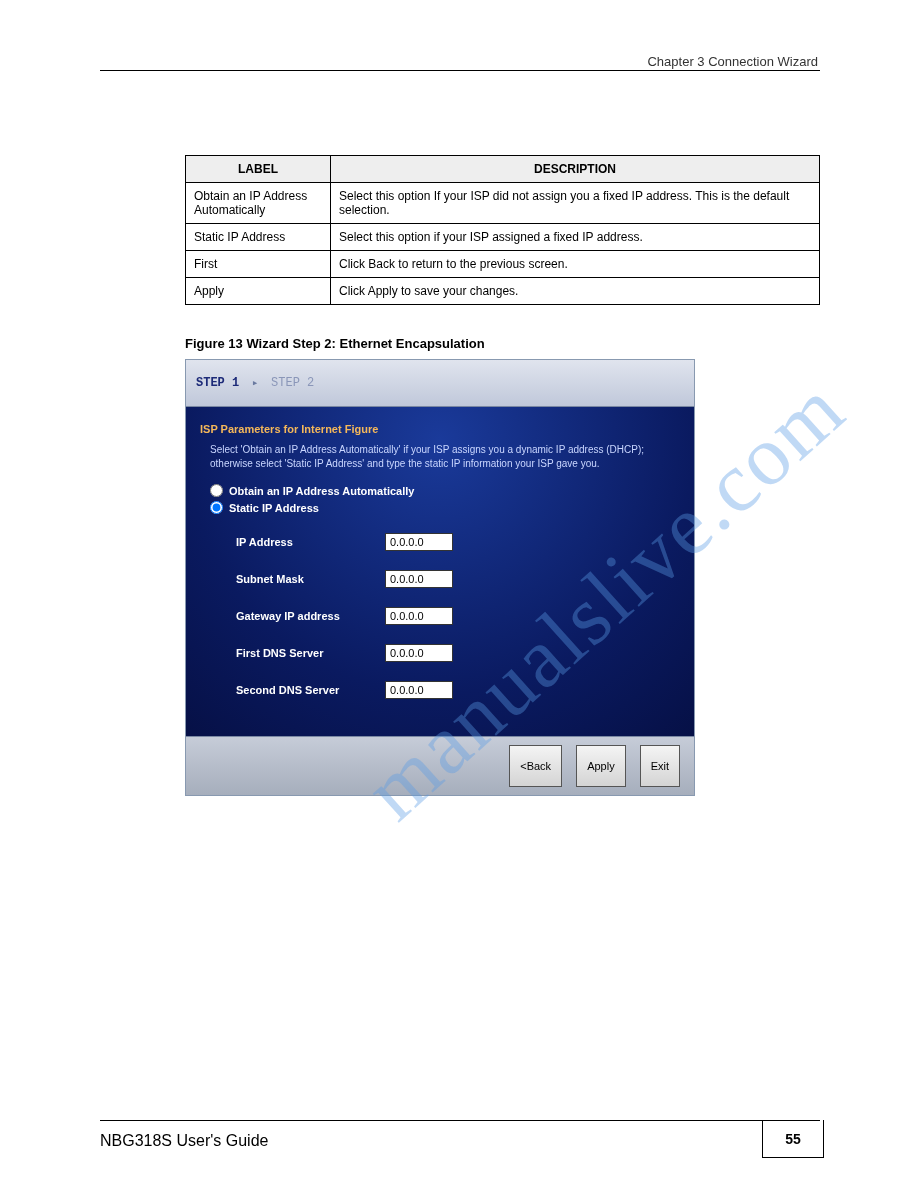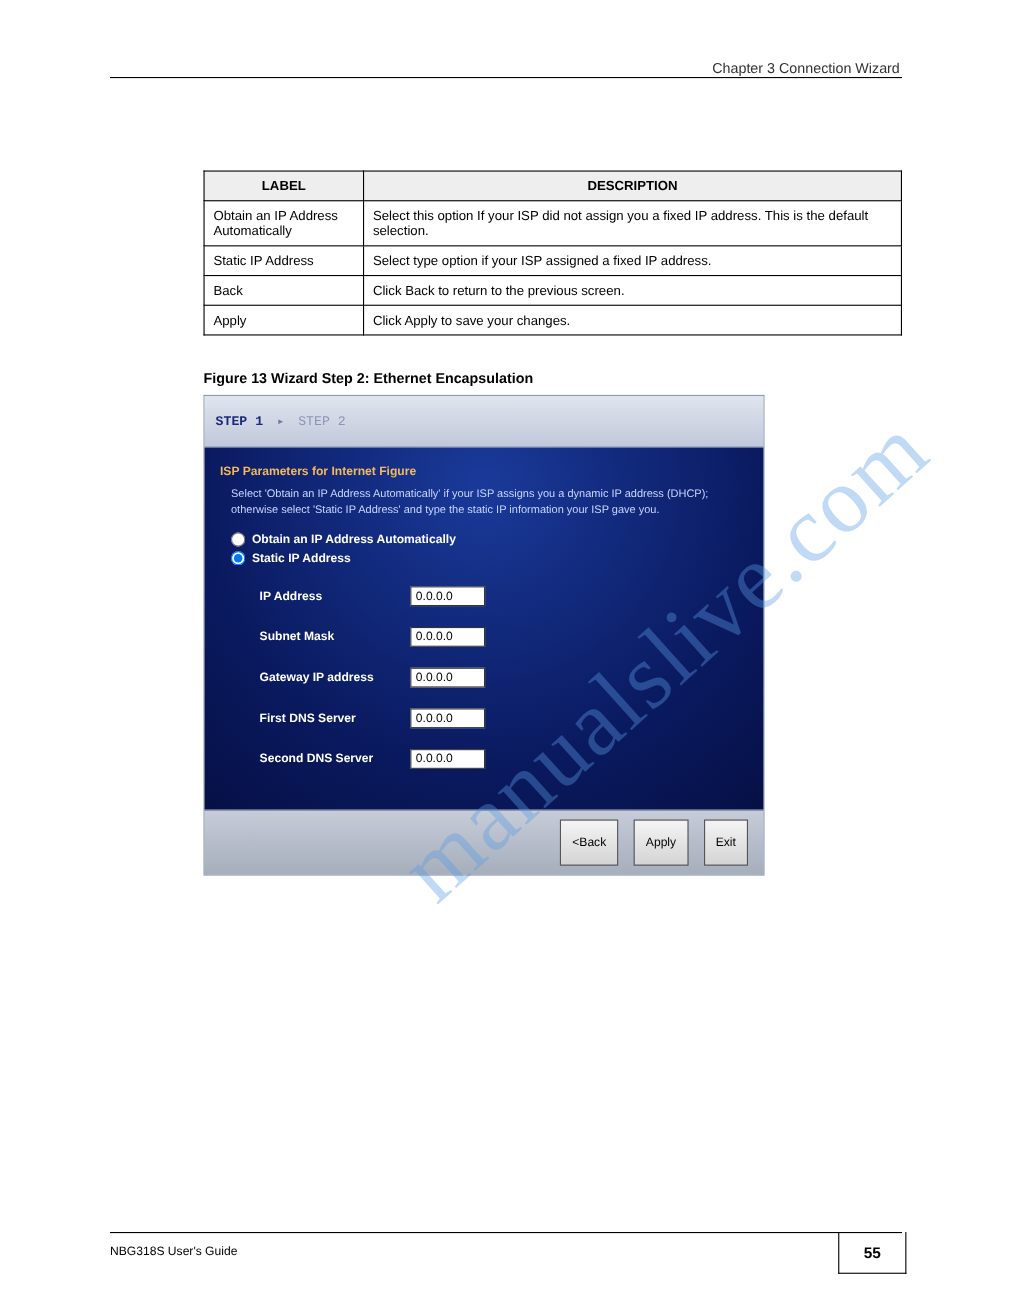--- a/index.html
+++ b/index.html
@@ -80,21 +80,21 @@
     color: #e6ecff;
   }
   .panel-title-row { display: flex; align-items: center; gap: 8px; margin-bottom: 8px; }
   .panel-title-row svg { flex: 0 0 auto; }
   .panel-title { color: #fff; font-size: 14px; font-weight: normal; letter-spacing: .5px; }
   .section-label { color: #f5b85a; font-weight: bold; font-size: 11px; margin: 6px 0 8px 0; }
   .panel-desc { color: #c9d6ff; font-size: 10px; line-height: 1.35; margin: 0 10px 14px 10px; }
   .radio-row { display: flex; align-items: center; gap: 6px; margin: 4px 0 4px 10px; color: #fff; font-weight: bold; font-size: 11px; }
   .radio-row input { margin: 0; }
   .fields { margin: 10px 0 0 36px; }
-  .field-row { display: flex; align-items: center; margin: 19px 0; gap: 2px; }
+  .field-row { display: flex; align-items: center; margin: 19px 0; gap: 14px; }
   .field-row .lbl { width: 135px; color: #fff; font-weight: bold; font-size: 11px; }
   .field-row input[type=text] {
     width: 68px;
     height: 18px;
     background: #fff;
     border: 1px solid #333;
     font-size: 11px;
     padding: 1px 4px;
     color: #000;
   }
@@ -130,21 +130,21 @@
     position: absolute;
     top: 1120px;
     left: 100px;
     width: 720px;
     border-top: 1px solid #000;
   }
   .footer-left {
     position: absolute;
     top: 1132px;
     left: 100px;
-    font-size: 11px;
+    font-size: 16px;
     text-align: right;
   }
   .footer-pagebox {
     position: absolute;
     top: 1120px;
     right: 94px;
     width: 62px;
     height: 38px;
     border: 1px solid #000;
     border-top: none;
@@ -170,24 +170,24 @@
         <th>DESCRIPTION</th>
       </tr>
     </thead>
     <tbody>
       <tr>
         <td>Obtain an IP Address Automatically</td>
         <td>Select this option If your ISP did not assign you a fixed IP address. This is the default selection.</td>
       </tr>
       <tr>
         <td>Static IP Address</td>
-        <td>Select type option if your ISP assigned a fixed IP address.</td>
-      </tr>
-      <tr>
-        <td>Back</td>
+        <td>Select this option if your ISP assigned a fixed IP address.</td>
+      </tr>
+      <tr>
+        <td>First</td>
         <td>Click Back to return to the previous screen.</td>
       </tr>
       <tr>
         <td>Apply</td>
         <td>Click Apply to save your changes.</td>
       </tr>
     </tbody>
   </table>
 
   <div class="fig-wrap">

